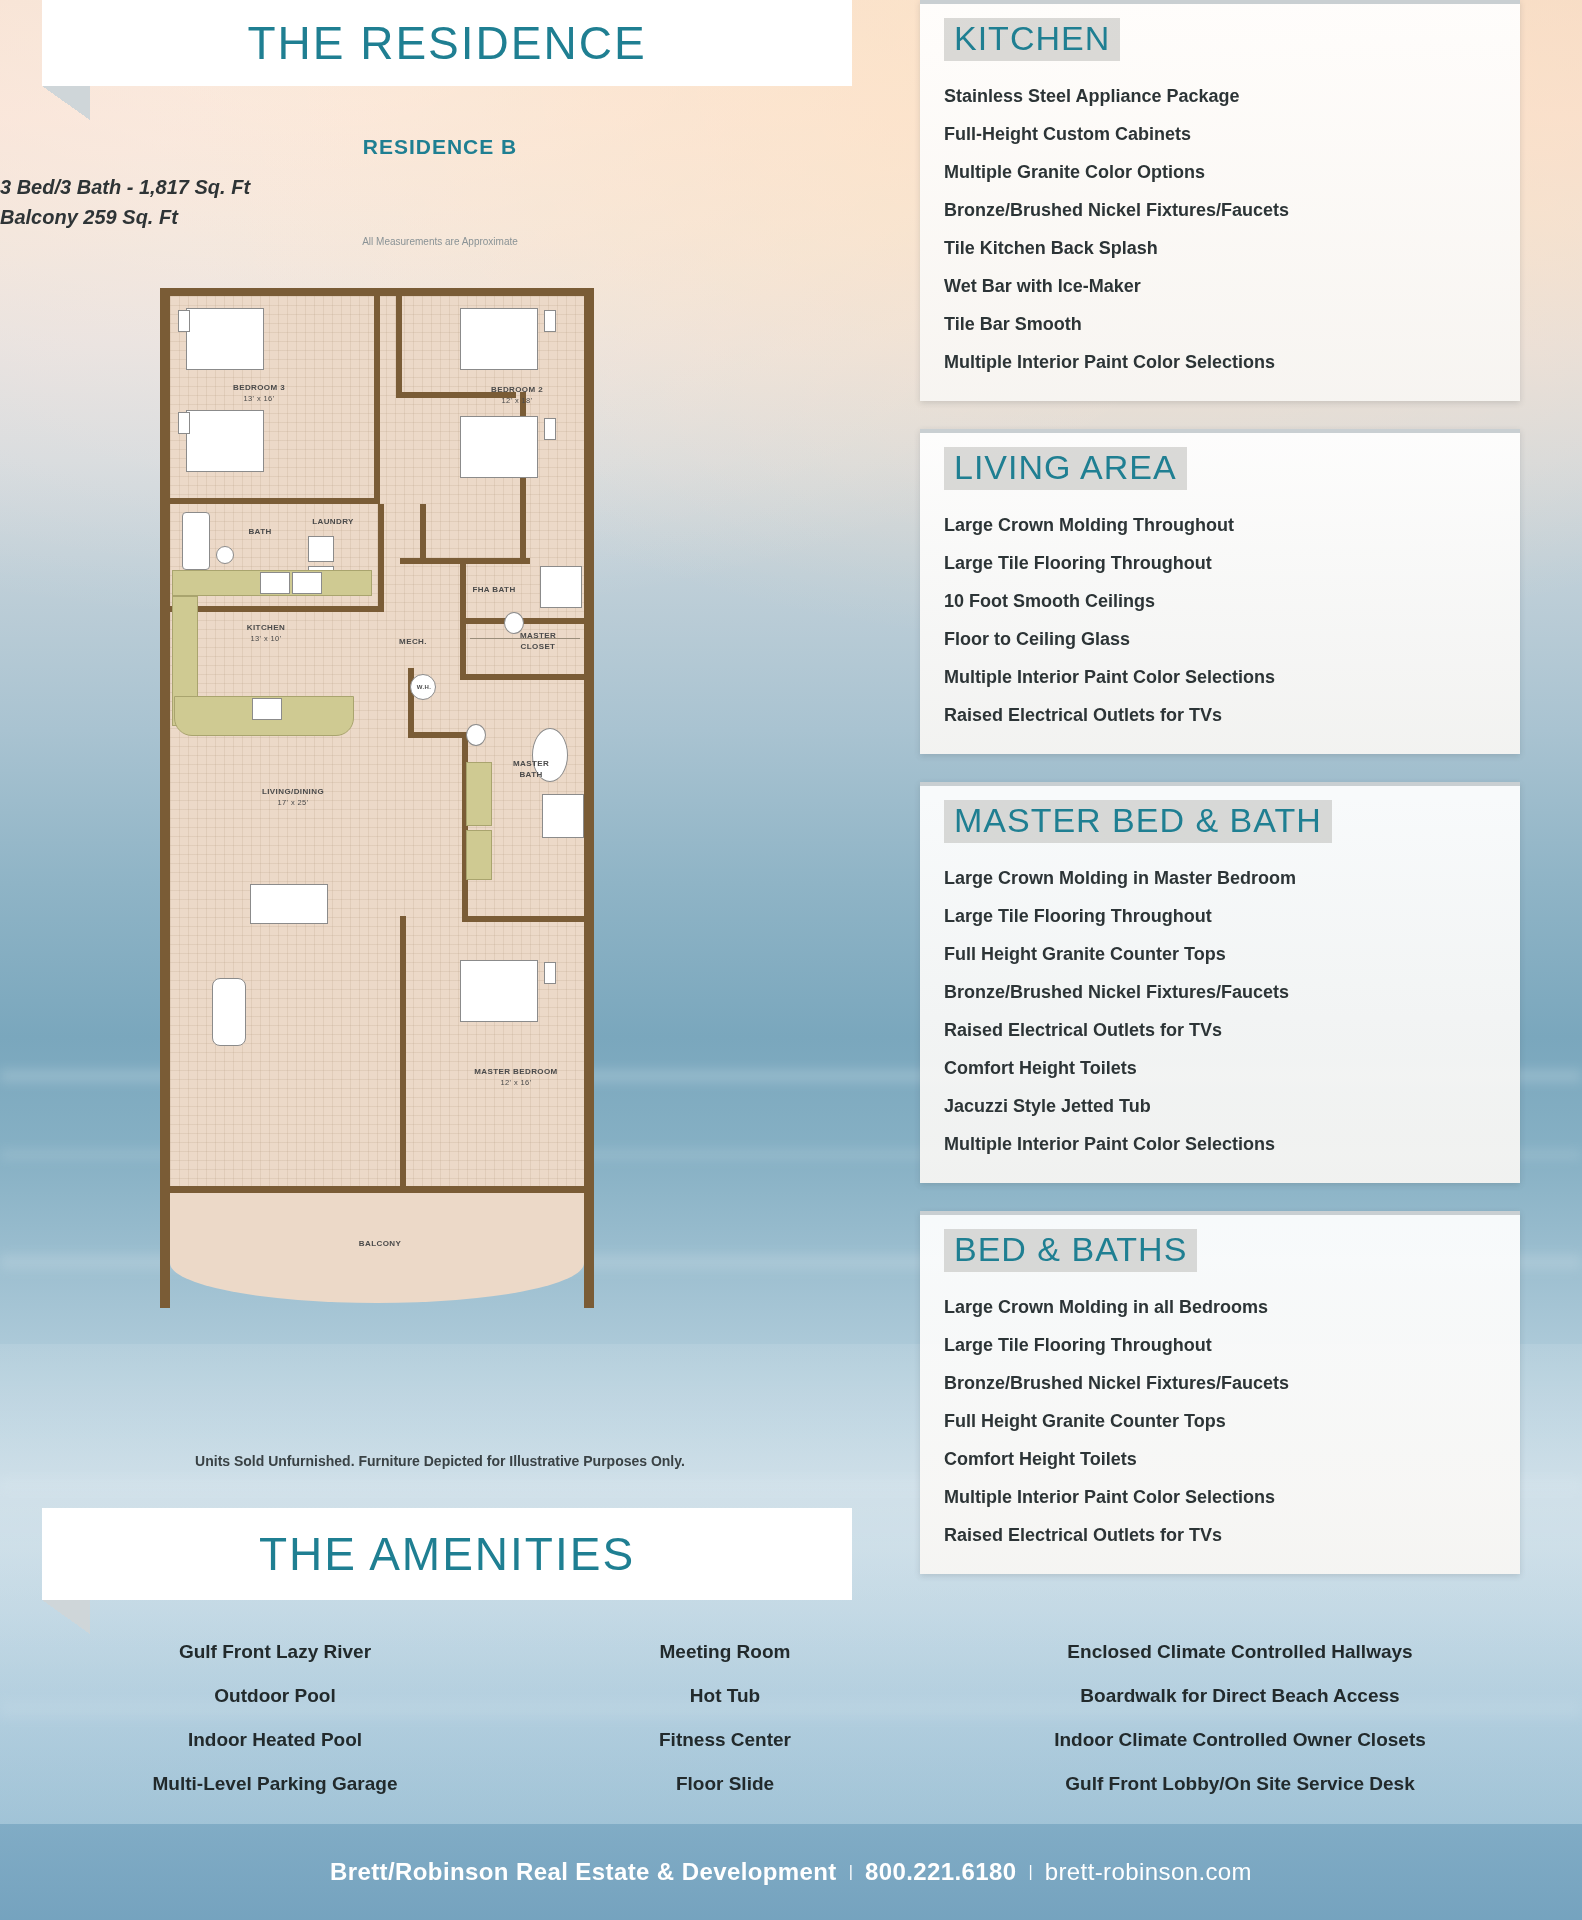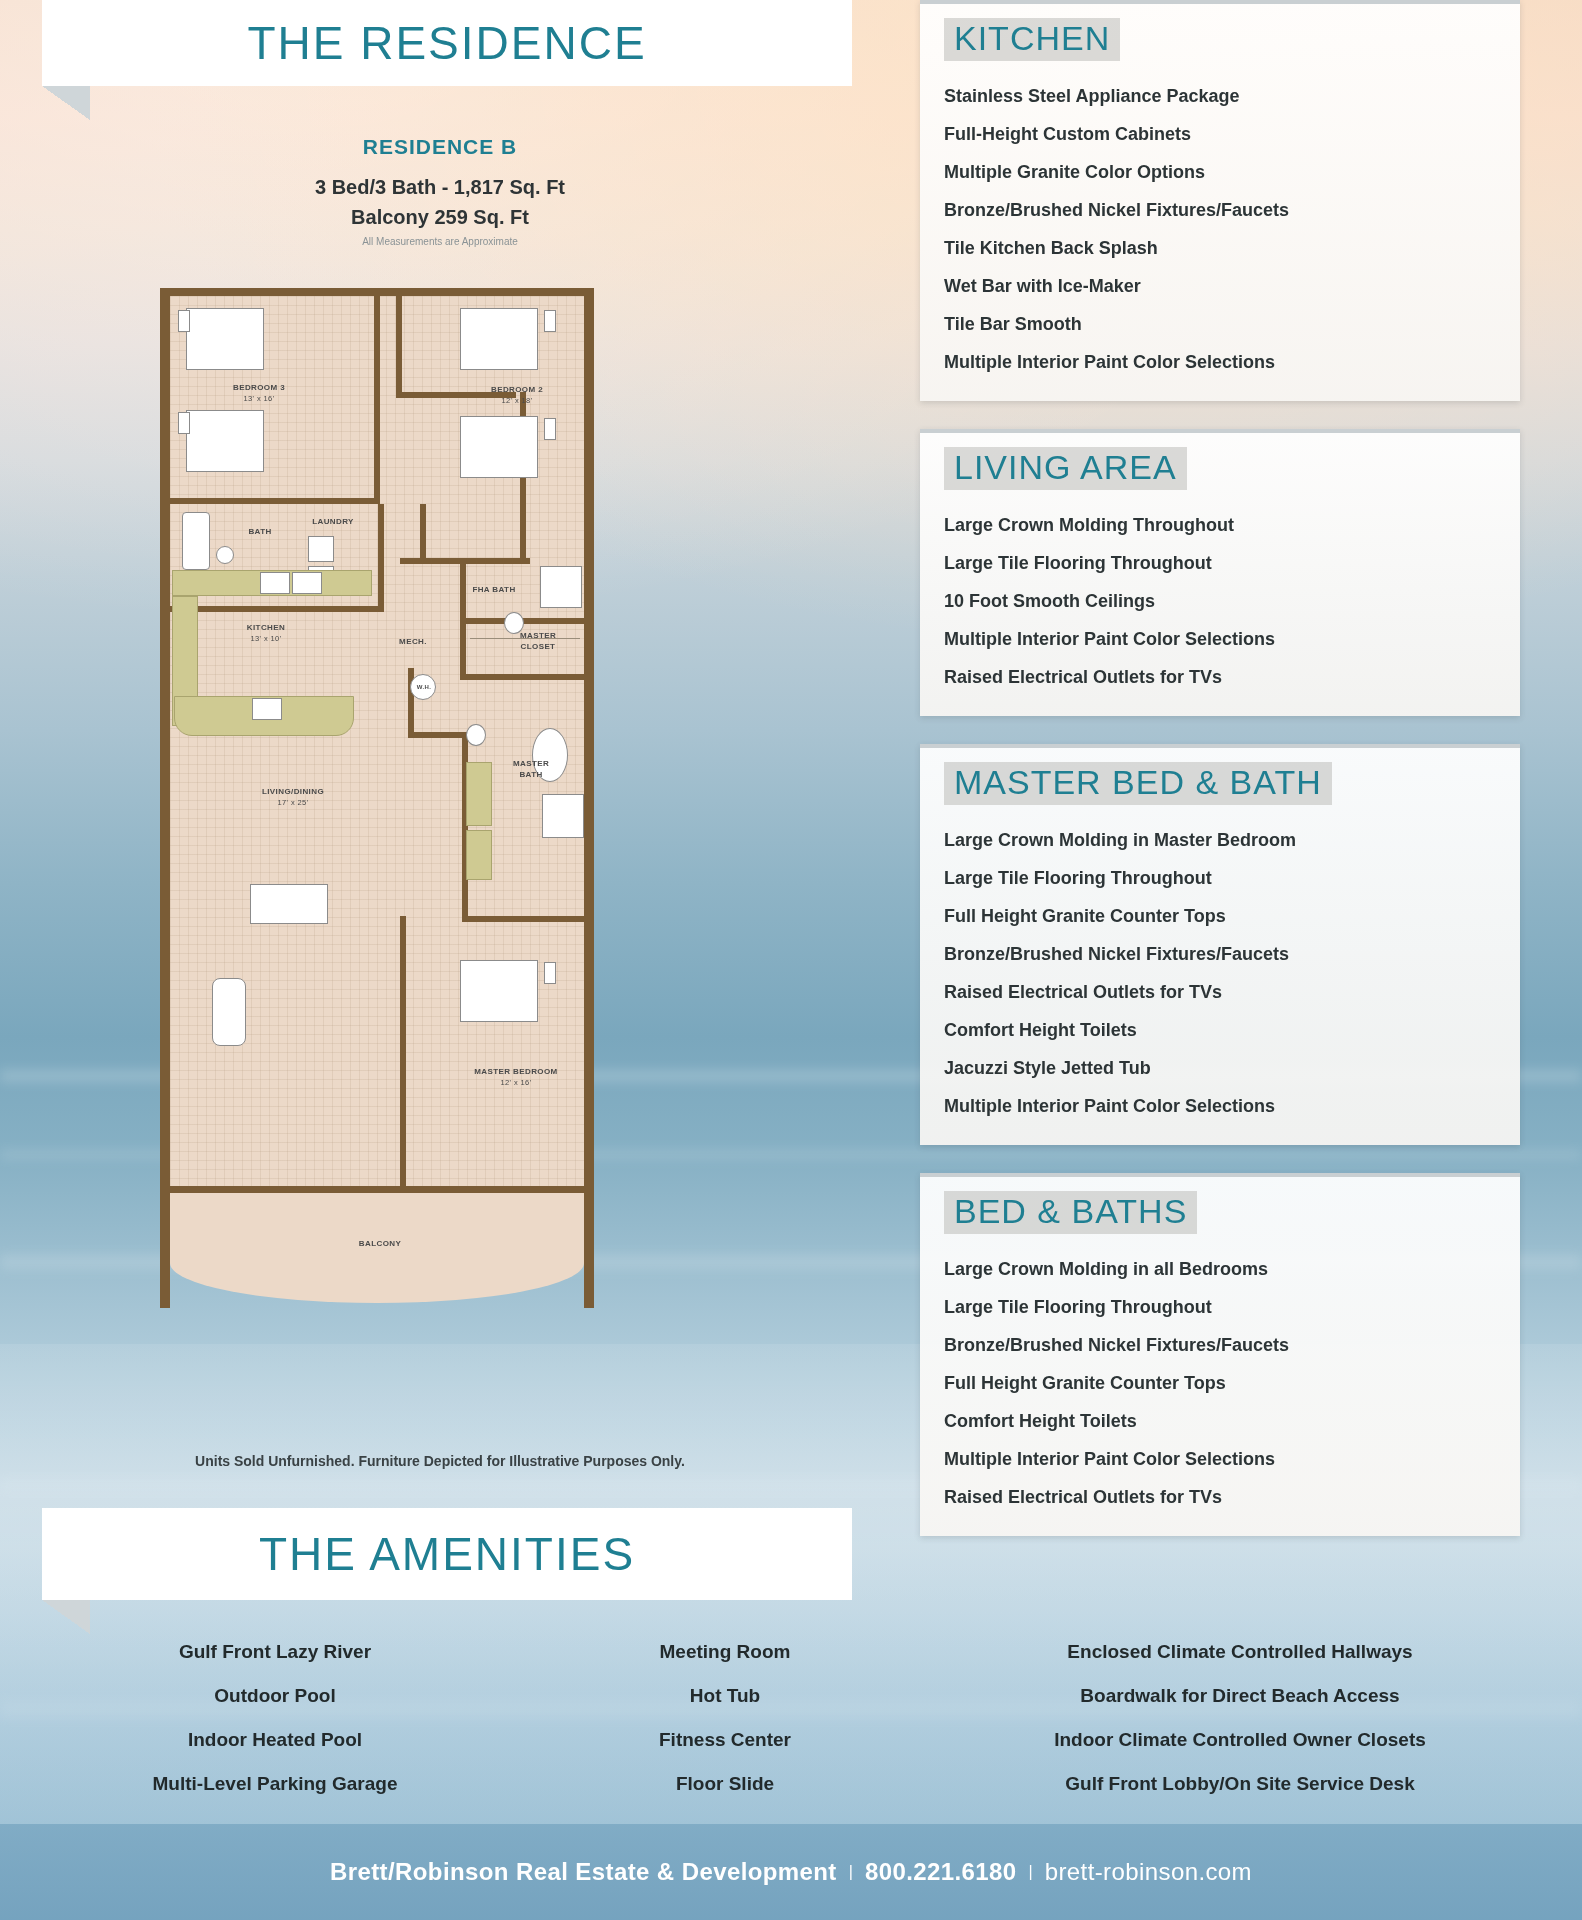--- a/index.html
+++ b/index.html
@@ -107,21 +107,21 @@
   
   #left-col{
     position:absolute; left:0; top:0; width:900px; height:1500px;
   }
   #res-label{
     position:absolute; left:0; width:880px; top:135px;
     text-align:center; color:#1f7f92; font-weight:bold; font-size:21px; letter-spacing:1px;
   }
   #res-specs{
     position:absolute; left:0; width:880px; top:172px;
-    text-align:center; color:#2e3436; font-weight:bold; font-size:20px; line-height:30px;
+    color:#2e3436; font-weight:bold; font-size:20px; line-height:30px;font-style:italic;
   }
   #res-approx{
     position:absolute; left:0; width:880px; top:236px;
     text-align:center; color:#8a9396; font-size:10px;
   }
   #floorplan-note{
     position:absolute; left:0; width:880px; top:1453px;
     text-align:center; color:#3a4245; font-size:14px; font-weight:bold;
   }
 
@@ -353,20 +353,21 @@
       <li>Multiple Interior Paint Color Selections</li>
     </ul>
   </div>
 
   <div class="card">
     <h2>LIVING AREA</h2>
     <ul>
       <li>Large Crown Molding Throughout</li>
       <li>Large Tile Flooring Throughout</li>
       <li>10 Foot Smooth Ceilings</li>
+      <li>Floor to Ceiling Glass</li>
       <li>Multiple Interior Paint Color Selections</li>
       <li>Raised Electrical Outlets for TVs</li>
     </ul>
   </div>
 
   <div class="card">
     <h2>MASTER BED &amp; BATH</h2>
     <ul>
       <li>Large Crown Molding in Master Bedroom</li>
       <li>Large Tile Flooring Throughout</li>

